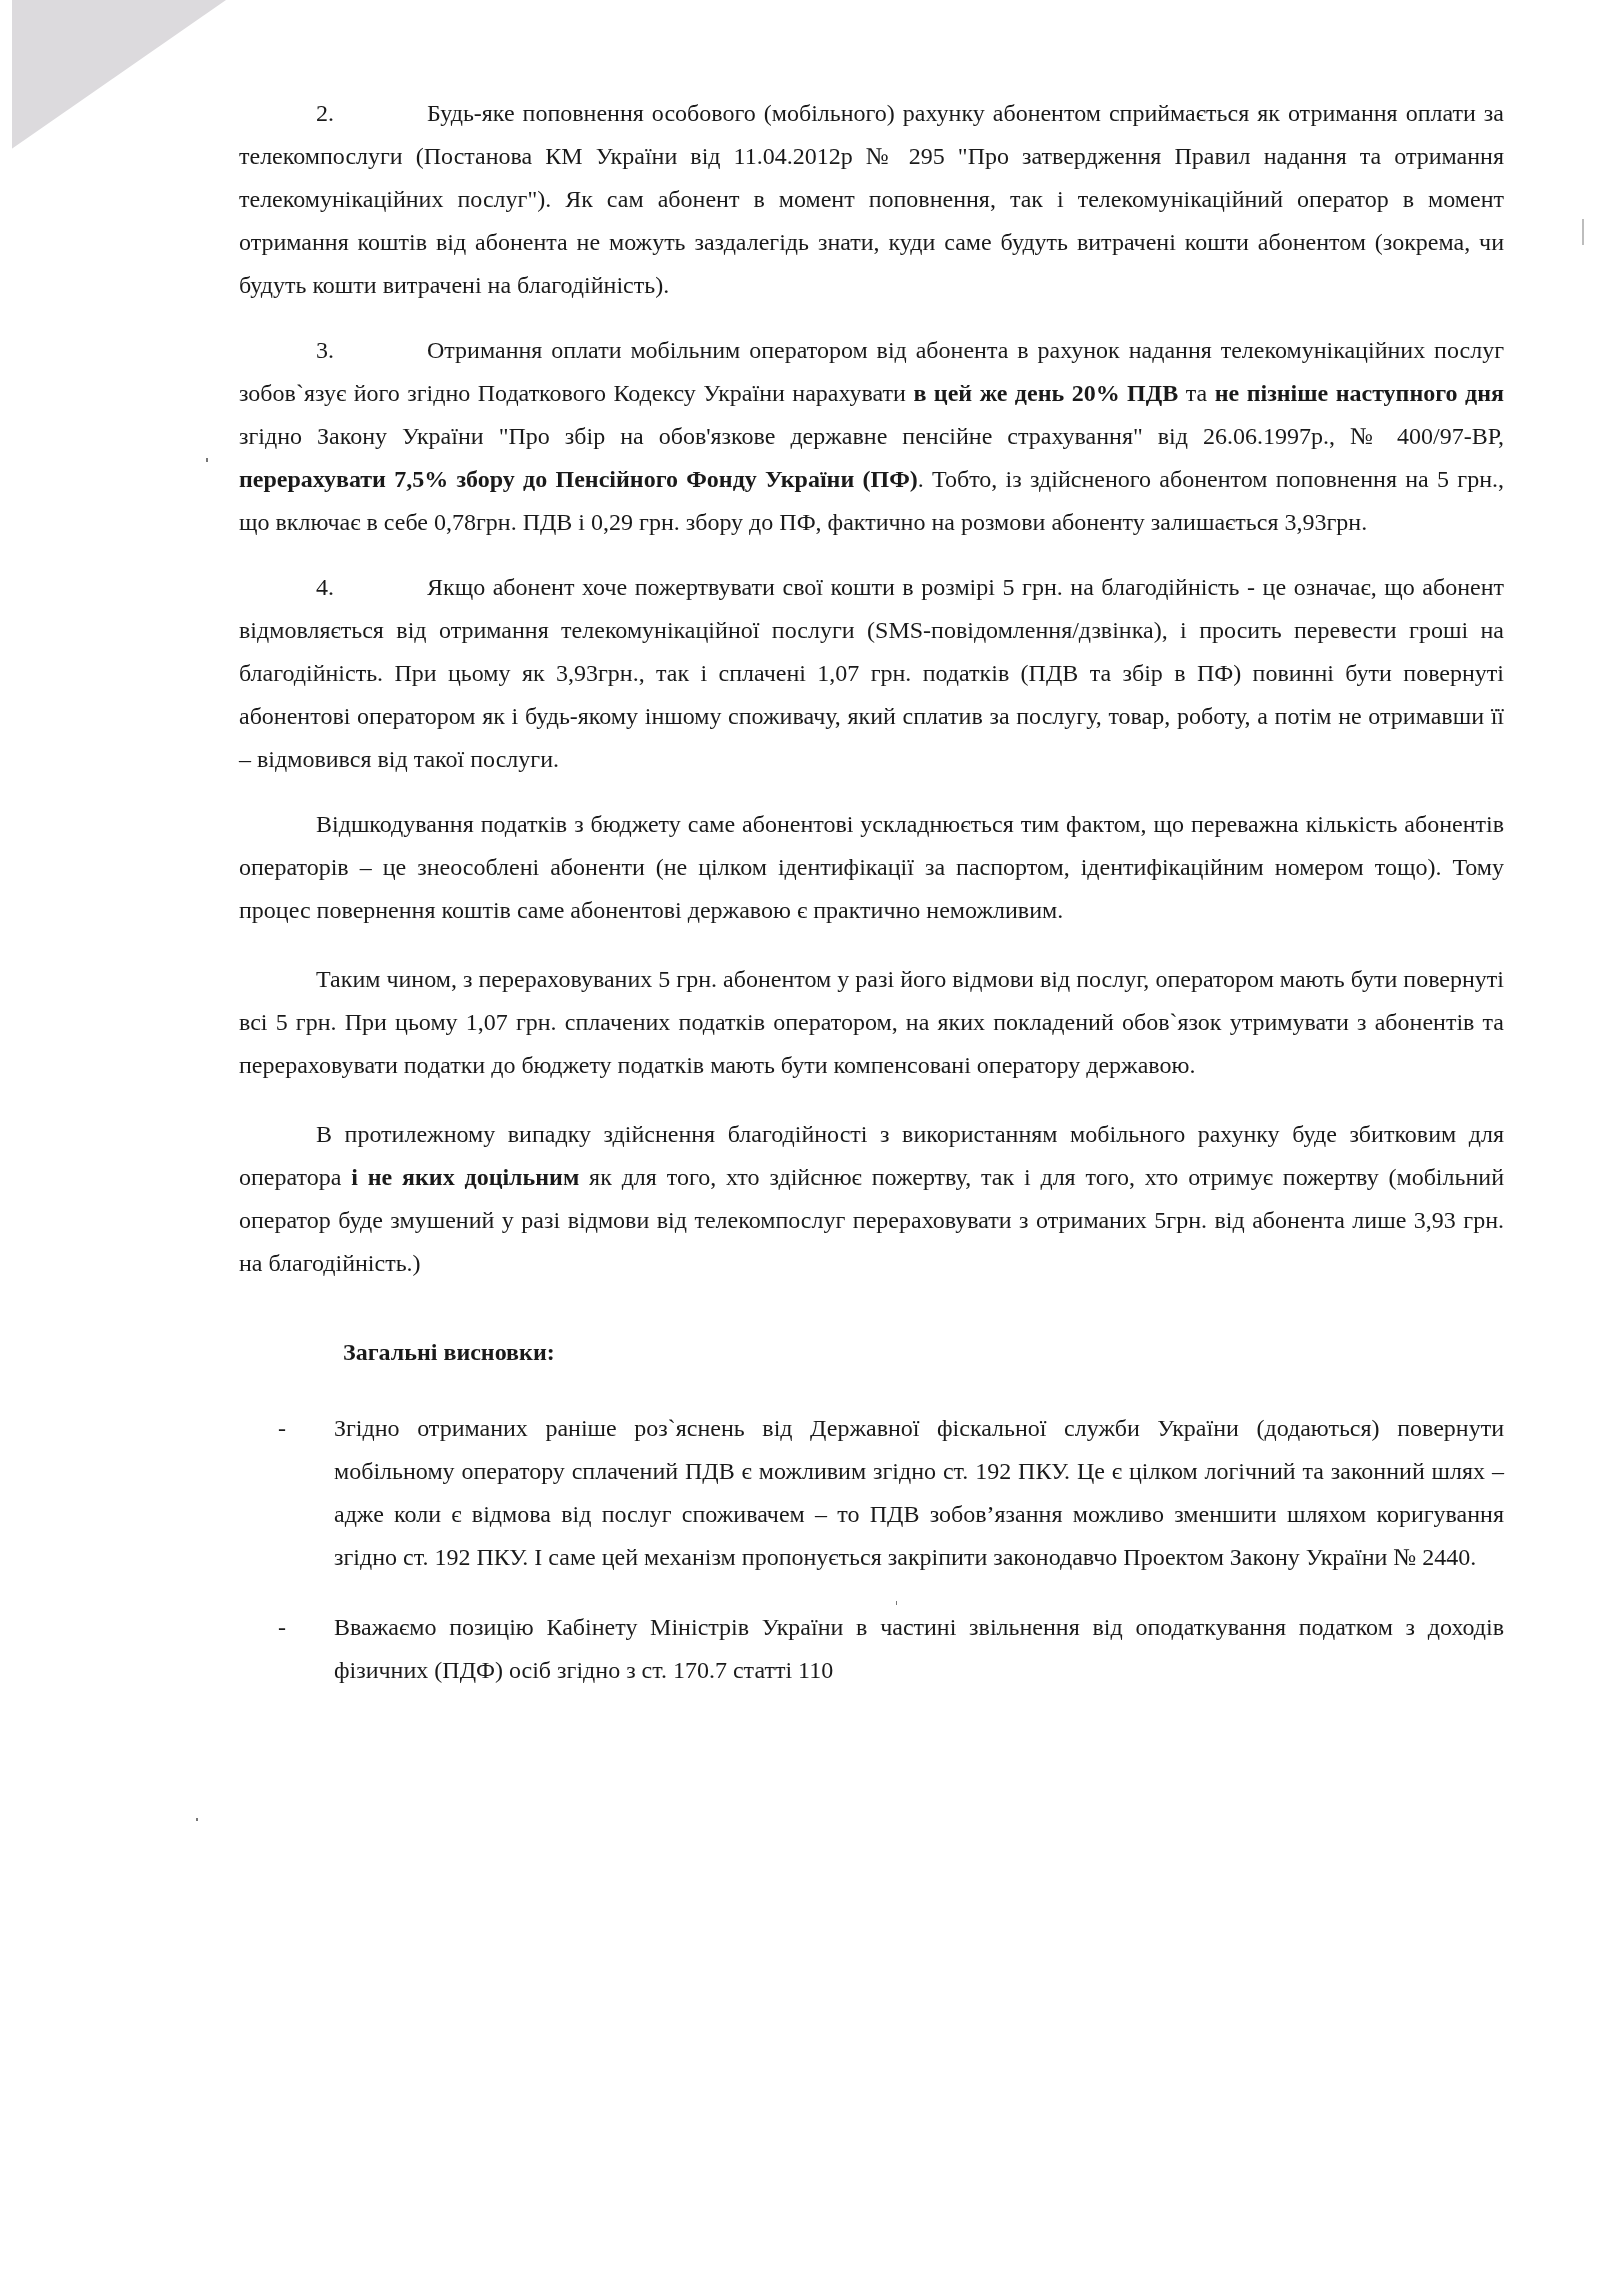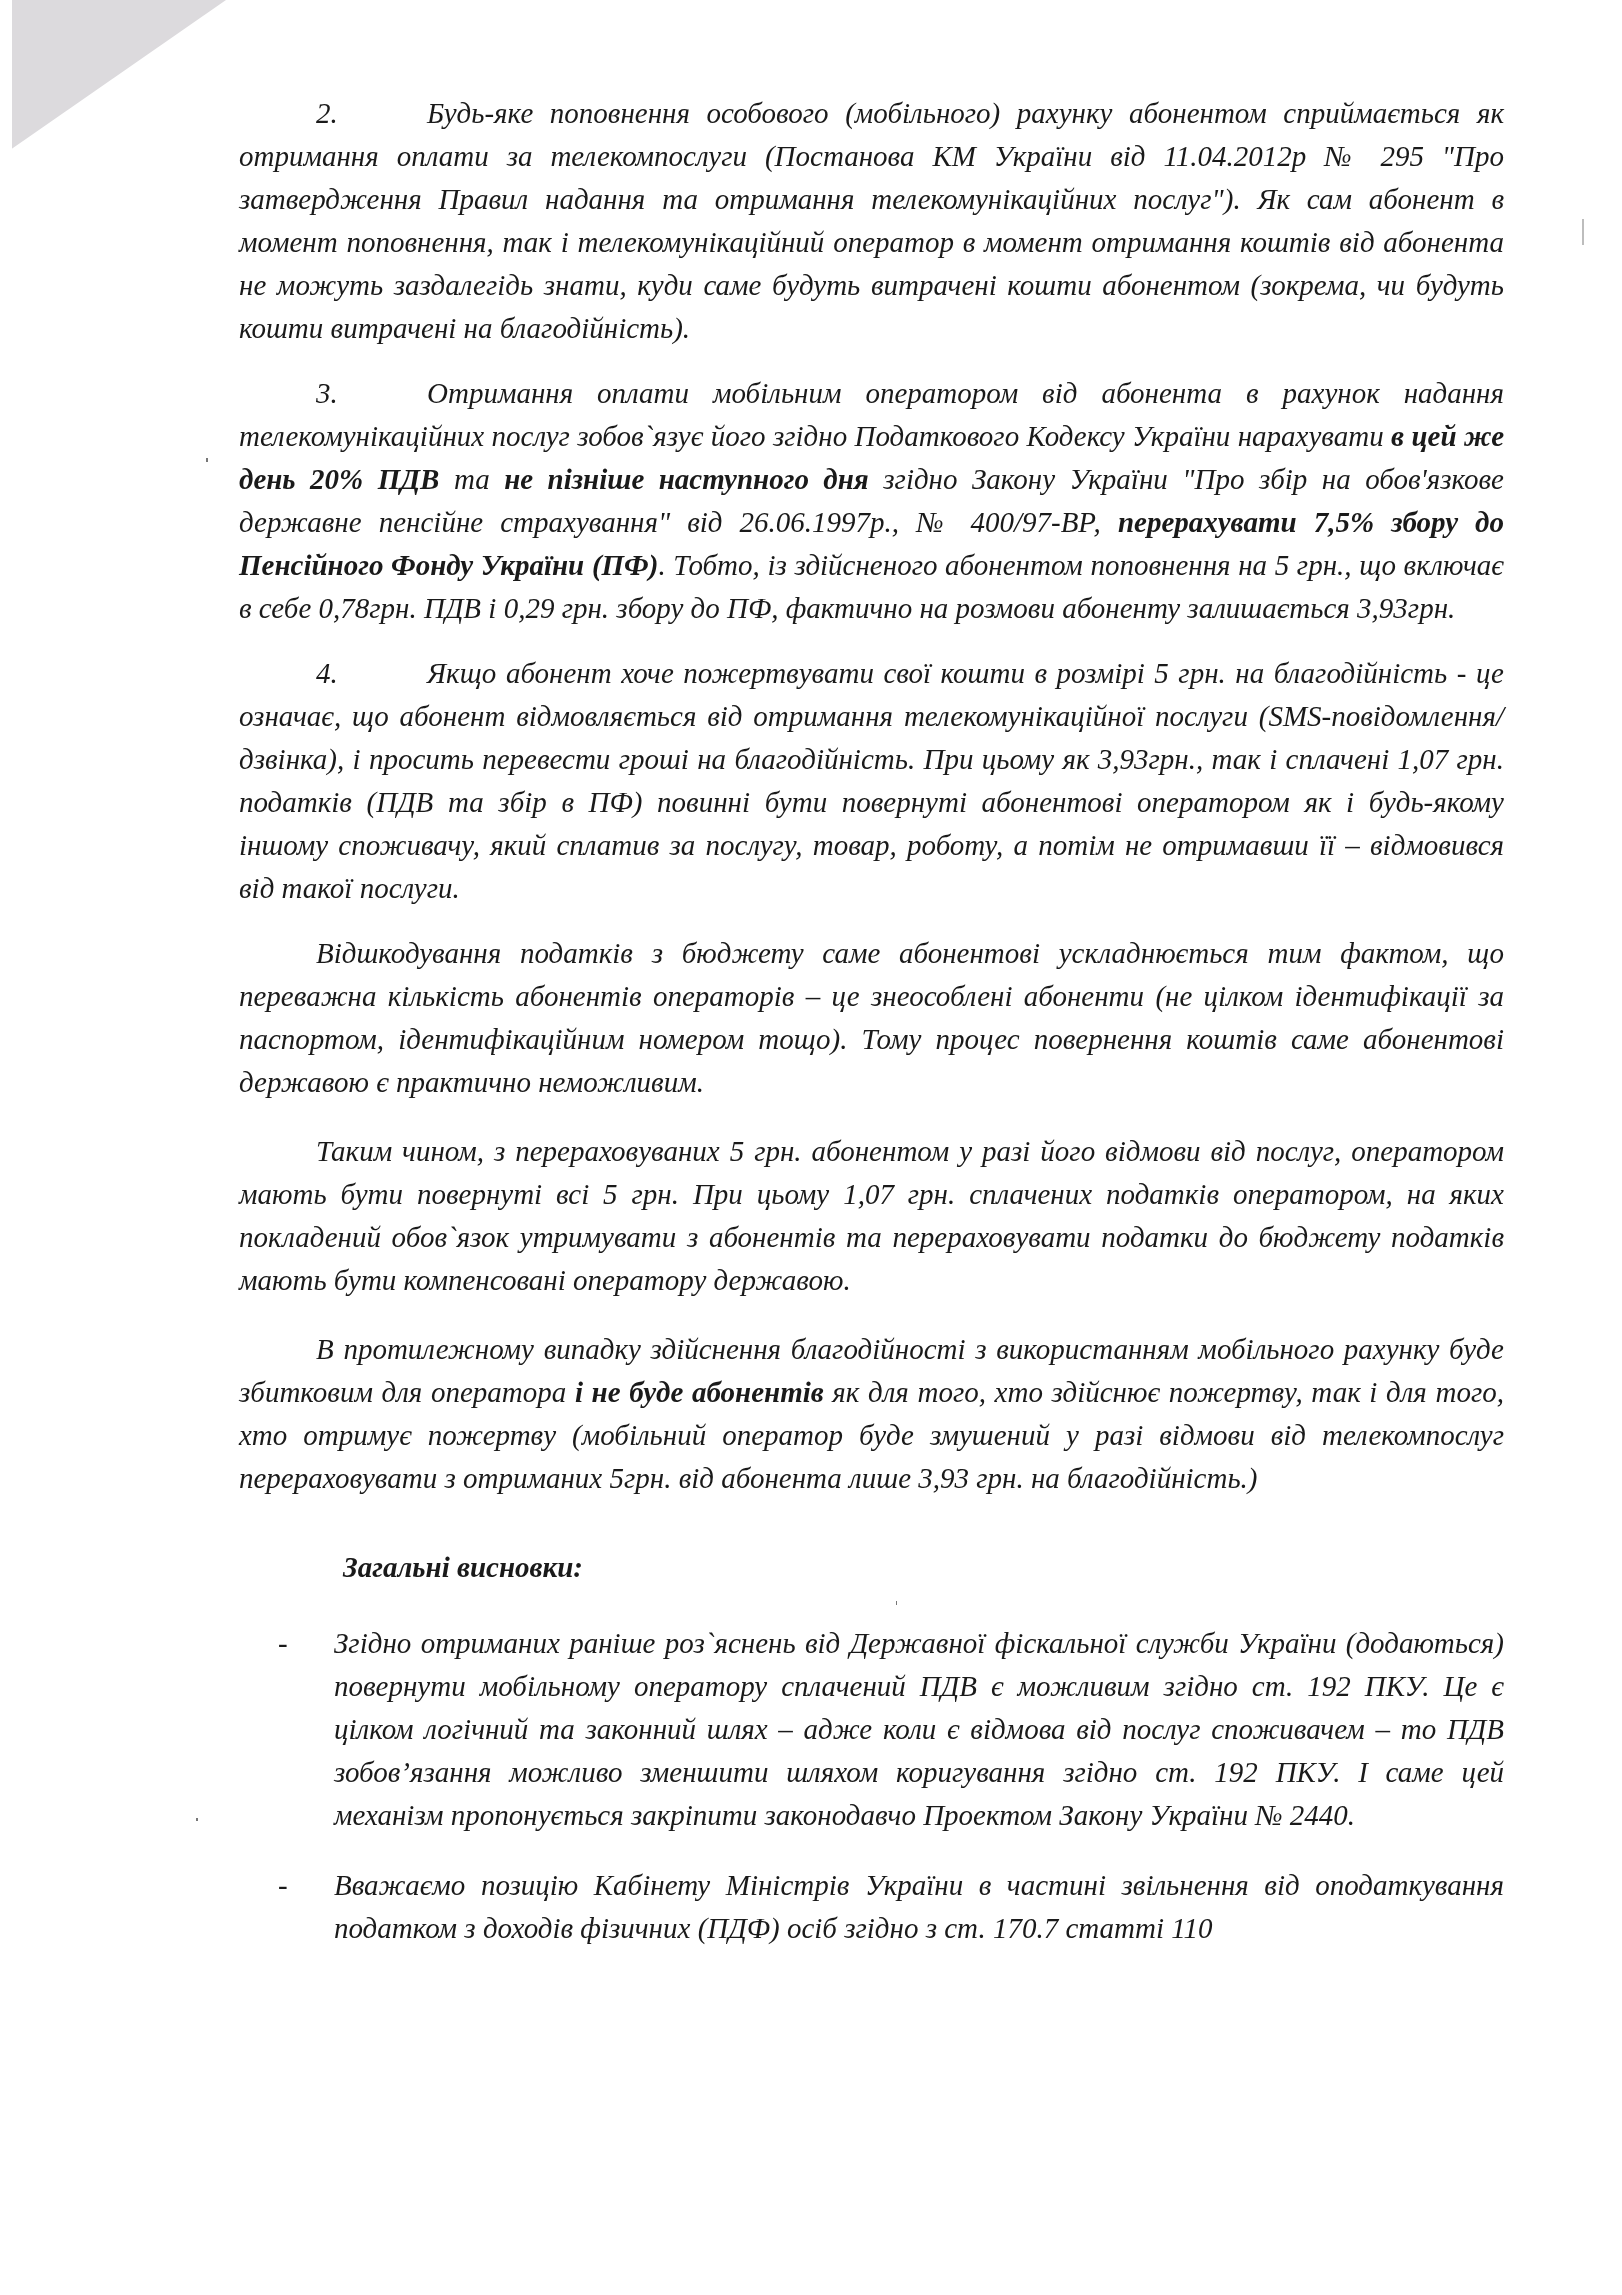--- a/index.html
+++ b/index.html
@@ -14,21 +14,21 @@
     border-top: 157px solid #dcdadd;
     border-right: 226px solid transparent;
     filter: blur(0.7px);
   }
   .fold-shade {
     position: absolute; left: 0; top: 0; width: 11.8px; height: 170px;
     background: #ffffff;
   }
   .page {
     position: absolute; left: 239px; top: 92px; width: 1265px;
-    font-size: 29px; line-height: 43px; font-style: italic;
+    font-size: 24px; line-height: 43px;
   }
   p {
     margin: 0; text-align: justify; text-align-last: left;
   }
   .num-para { text-indent: 77px; }
   .num { display: inline-block; width: 111px; text-indent: 0; }
   .indent { text-indent: 77px; }
   .gap-s { height: 22px; }
   .gap-m { height: 26px; }
   .heading {
@@ -80,21 +80,21 @@
 
   <p class="indent">Відшкодування податків з бюджету саме абонентові ускладнюється тим фактом, що переважна кількість абонентів операторів – це знеособлені абоненти (не цілком ідентифікації за паспортом, ідентифікаційним номером тощо). Тому процес повернення коштів саме абонентові державою є практично неможливим.</p>
 
   <div class="gap-m"></div>
 
   <p class="indent">Таким чином, з перераховуваних 5 грн. абонентом у разі його відмови від послуг, оператором мають бути повернуті всі 5 грн. При цьому 1,07 грн. сплачених податків оператором, на яких покладений обов`язок утримувати з абонентів та перераховувати податки до бюджету податків мають бути компенсовані оператору державою.</p>
 
   <div class="gap-m"></div>
 
   <p class="indent">
-    <span>В протилежному випадку здійснення благодійності з використанням мобільного рахунку буде збитковим для оператора </span><b>і не буде абонентів</b><span> як для того, хто здійснює пожертву, так і для того, хто отримує пожертву (мобільний оператор буде змушений у разі відмови від телекомпослуг перераховувати з отриманих 5грн. від абонента лише 3,93 грн. на благодійність.)</span>
+    <span>В протилежному випадку здійснення благодійності з використанням мобільного рахунку буде збитковим для оператора </span><b>і не яких доцільним</b><span> як для того, хто здійснює пожертву, так і для того, хто отримує пожертву (мобільний оператор буде змушений у разі відмови від телекомпослуг перераховувати з отриманих 5грн. від абонента лише 3,93 грн. на благодійність.)</span>
   </p>
 
   <div class="gap-m"></div>
 
   <p class="heading">Загальні висновки:</p>
 
   <div class="bullets">
     <p class="bullet">
       <span class="dash">-</span><span>Згідно отриманих раніше роз`яснень від Державної фіскальної служби України (додаються) повернути мобільному оператору сплачений ПДВ є можливим згідно ст. 192 ПКУ. Це є цілком логічний та законний шлях – адже коли є відмова від послуг споживачем – то ПДВ зобов’язання можливо зменшити шляхом коригування згідно ст. 192 ПКУ. І саме цей механізм пропонується закріпити законодавчо Проектом Закону України № 2440.</span>
     </p>

